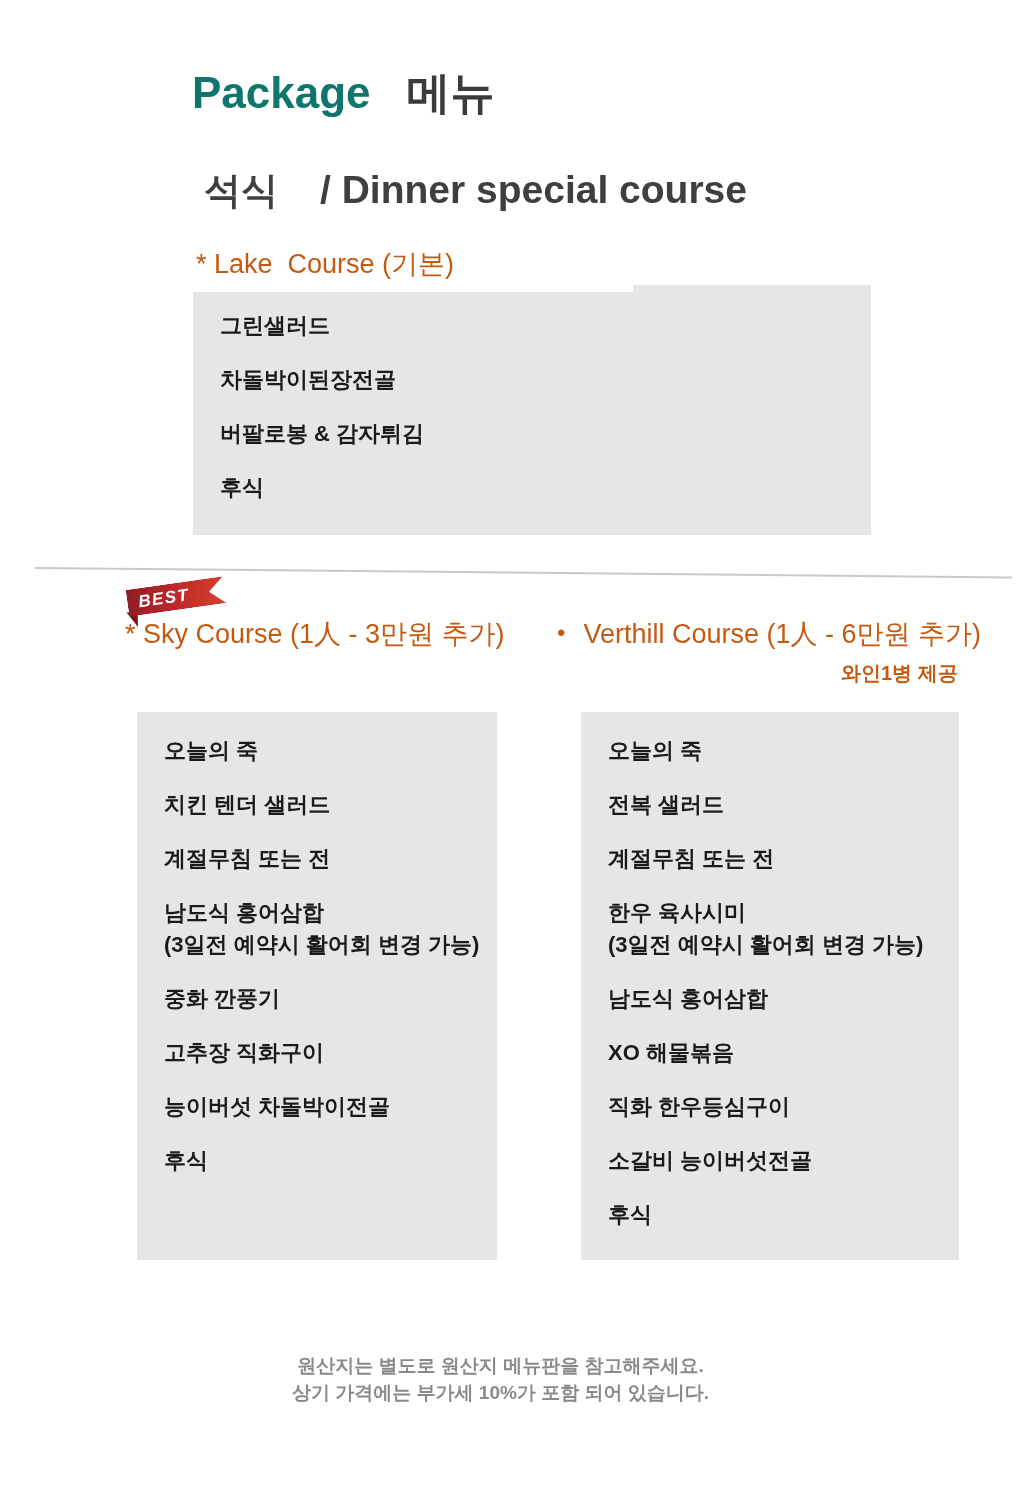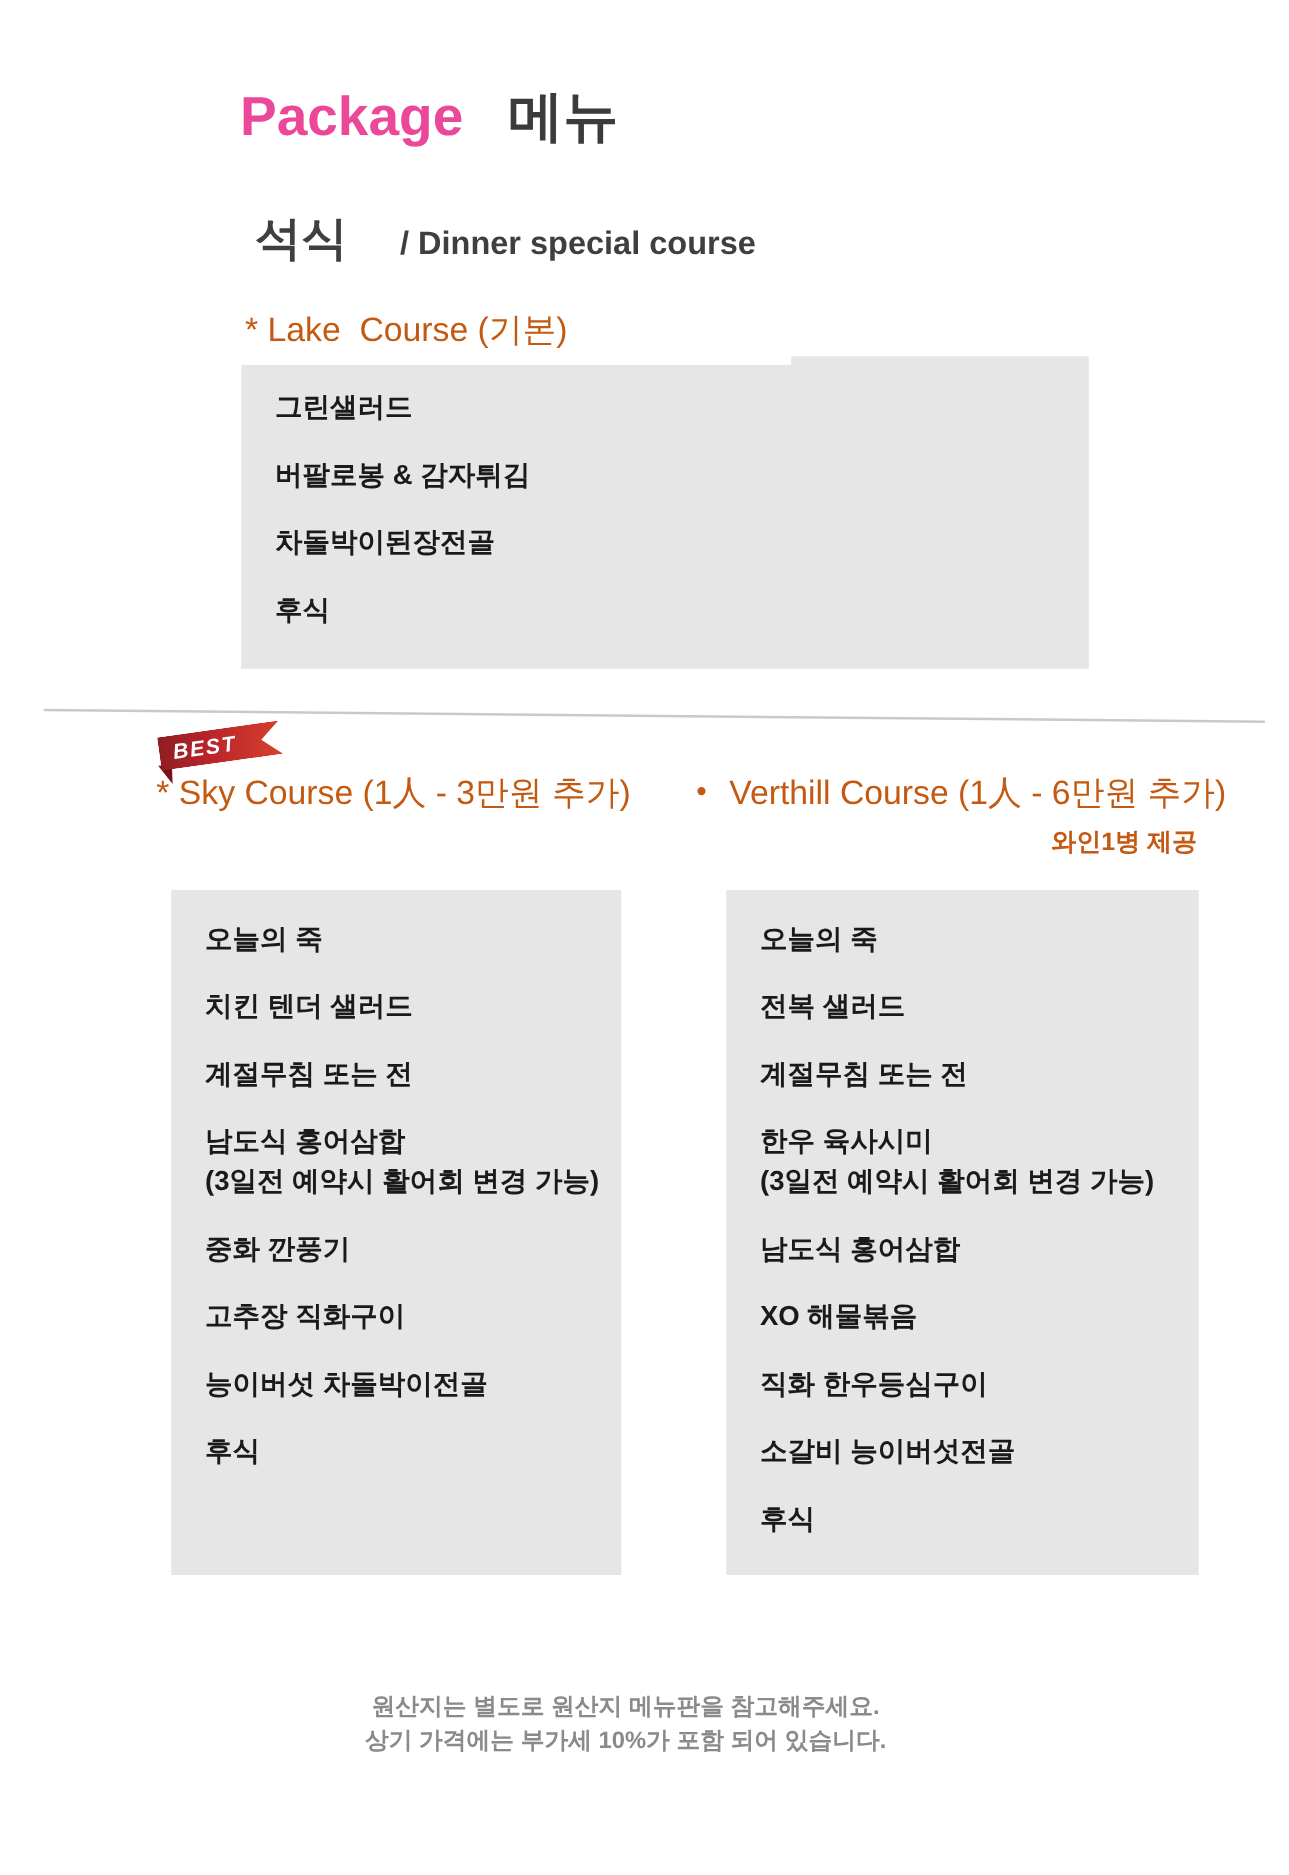--- a/index.html
+++ b/index.html
@@ -5,27 +5,27 @@
   html,body{margin:0;padding:0;background:#ffffff;}
   body{
     width:1031px;height:1500px;position:relative;overflow:hidden;
     font-family:"Liberation Sans","DejaVu Sans",sans-serif;
     -webkit-font-smoothing:antialiased;
   }
   .abs{position:absolute;}
 
   
   .page-title{left:192px;top:64px;display:flex;align-items:baseline;}
-  .title-en{font-size:44px;font-weight:700;color:#ec4899;letter-spacing:0;}
+  .title-en{font-size:44px;font-weight:700;color:#0f766e;letter-spacing:0;}
   .title-ko{font-size:44px;font-weight:700;color:#3b3b3b;margin-left:36px;}
 
   
   .subtitle{left:204px;top:166px;display:flex;align-items:baseline;}
   .subtitle-ko{font-size:37px;font-weight:700;color:#3f3f3f;}
-  .subtitle-en{font-size:26px;font-weight:700;color:#3f3f3f;margin-left:42px;white-space:pre-wrap;}
+  .subtitle-en{font-size:39px;font-weight:700;color:#3f3f3f;margin-left:42px;white-space:pre-wrap;}
 
   
   .course-heading{font-size:27px;font-weight:400;color:#c45911;white-space:pre-wrap;}
   .lake-heading{left:196px;top:246px;}
   .sky-heading{left:125px;top:616px;z-index:1;}
   .verthill-heading{left:557px;top:616px;display:flex;align-items:baseline;}
   .verthill-bullet{font-size:24px;margin-right:18px;position:relative;top:-2px;}
   .wine-note{left:841px;top:660px;font-size:20px;font-weight:700;color:#c45911;}
 
   
@@ -72,22 +72,22 @@
 </div>
 
 <div class="abs subtitle">
   <span class="subtitle-ko">석식</span>
   <span class="subtitle-en">/ Dinner special course</span>
 </div>
 
 <div class="abs course-heading lake-heading">* Lake  Course (기본)</div>
 <div class="abs menu-box lake-box">
     <div class="menu-item">그린샐러드</div>
+    <div class="menu-item">차돌박이된장전골</div>
     <div class="menu-item">버팔로봉 &amp; 감자튀김</div>
-    <div class="menu-item">차돌박이된장전골</div>
     <div class="menu-item">후식</div>
   </div>
 
 <div class="abs divider"></div>
 
 <div class="abs ribbon">
   <div class="ribbon-fold"></div>
   <div class="ribbon-band">BEST</div>
 </div>
 

